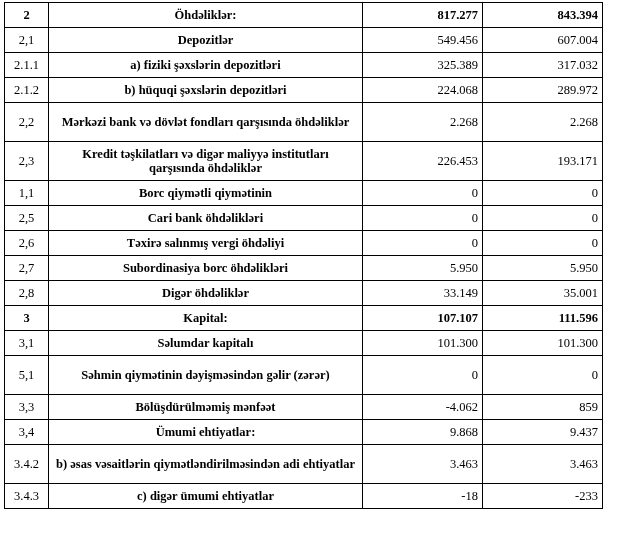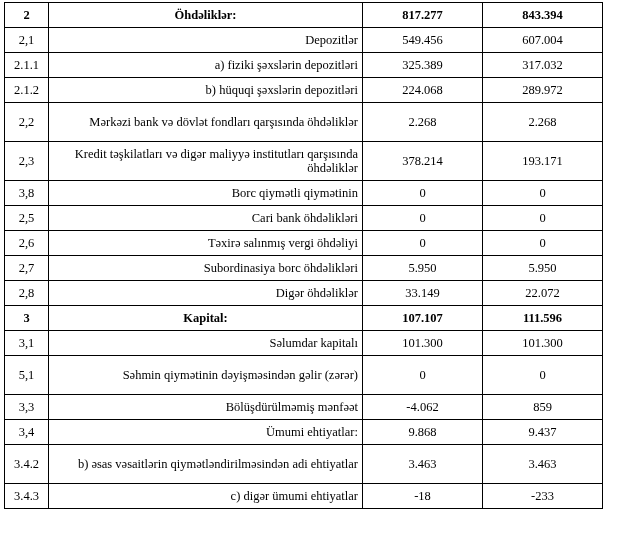--- a/index.html
+++ b/index.html
@@ -37,24 +37,25 @@
   col.c-code { width: 44px; }
   col.c-name { width: 314px; }
   col.c-v1  { width: 120px; }
   col.c-v2  { width: 120px; }
 
   td.code {
     text-align: center;
     font-size: 11.5px;
   }
   td.name {
-    text-align: right;
+    text-align: center;
+    font-weight: bold;
   }
   td.val {
-    text-align: center;
+    text-align: right;
     margin-left: 8px;
   }
   tr.bold td {
     font-weight: bold;
   }
   tr.bold td.name {
     text-align: center;
   }
   .tall td { height: 34px; }
   .xtall td { height: 48px; }
@@ -98,25 +99,25 @@
         </tr>
         <tr class="tall">
           <td class="code">2,2</td>
           <td class="name">Mərkəzi bank və dövlət fondları qarşısında öhdəliklər</td>
           <td class="val">2.268</td>
           <td class="val">2.268</td>
         </tr>
         <tr class="tall">
           <td class="code">2,3</td>
           <td class="name">Kredit təşkilatları və digər maliyyə institutları qarşısında öhdəliklər</td>
-          <td class="val">378.214</td>
+          <td class="val">226.453</td>
           <td class="val">193.171</td>
         </tr>
         <tr class="norm">
-          <td class="code">3,8</td>
+          <td class="code">1,1</td>
           <td class="name">Borc qiymətli qiymətinin</td>
           <td class="val">0</td>
           <td class="val">0</td>
         </tr>
         <tr class="norm">
           <td class="code">2,5</td>
           <td class="name">Cari bank öhdəlikləri</td>
           <td class="val">0</td>
           <td class="val">0</td>
         </tr>
@@ -129,21 +130,21 @@
         <tr class="norm">
           <td class="code">2,7</td>
           <td class="name">Subordinasiya borc öhdəlikləri</td>
           <td class="val">5.950</td>
           <td class="val">5.950</td>
         </tr>
         <tr class="norm">
           <td class="code">2,8</td>
           <td class="name">Digər öhdəliklər</td>
           <td class="val">33.149</td>
-          <td class="val">22.072</td>
+          <td class="val">35.001</td>
         </tr>
         <tr class="bold norm">
           <td class="code">3</td>
           <td class="name">Kapital:</td>
           <td class="val">107.107</td>
           <td class="val">111.596</td>
         </tr>
         <tr class="norm">
           <td class="code">3,1</td>
           <td class="name">Səlumdar kapitalı</td>

